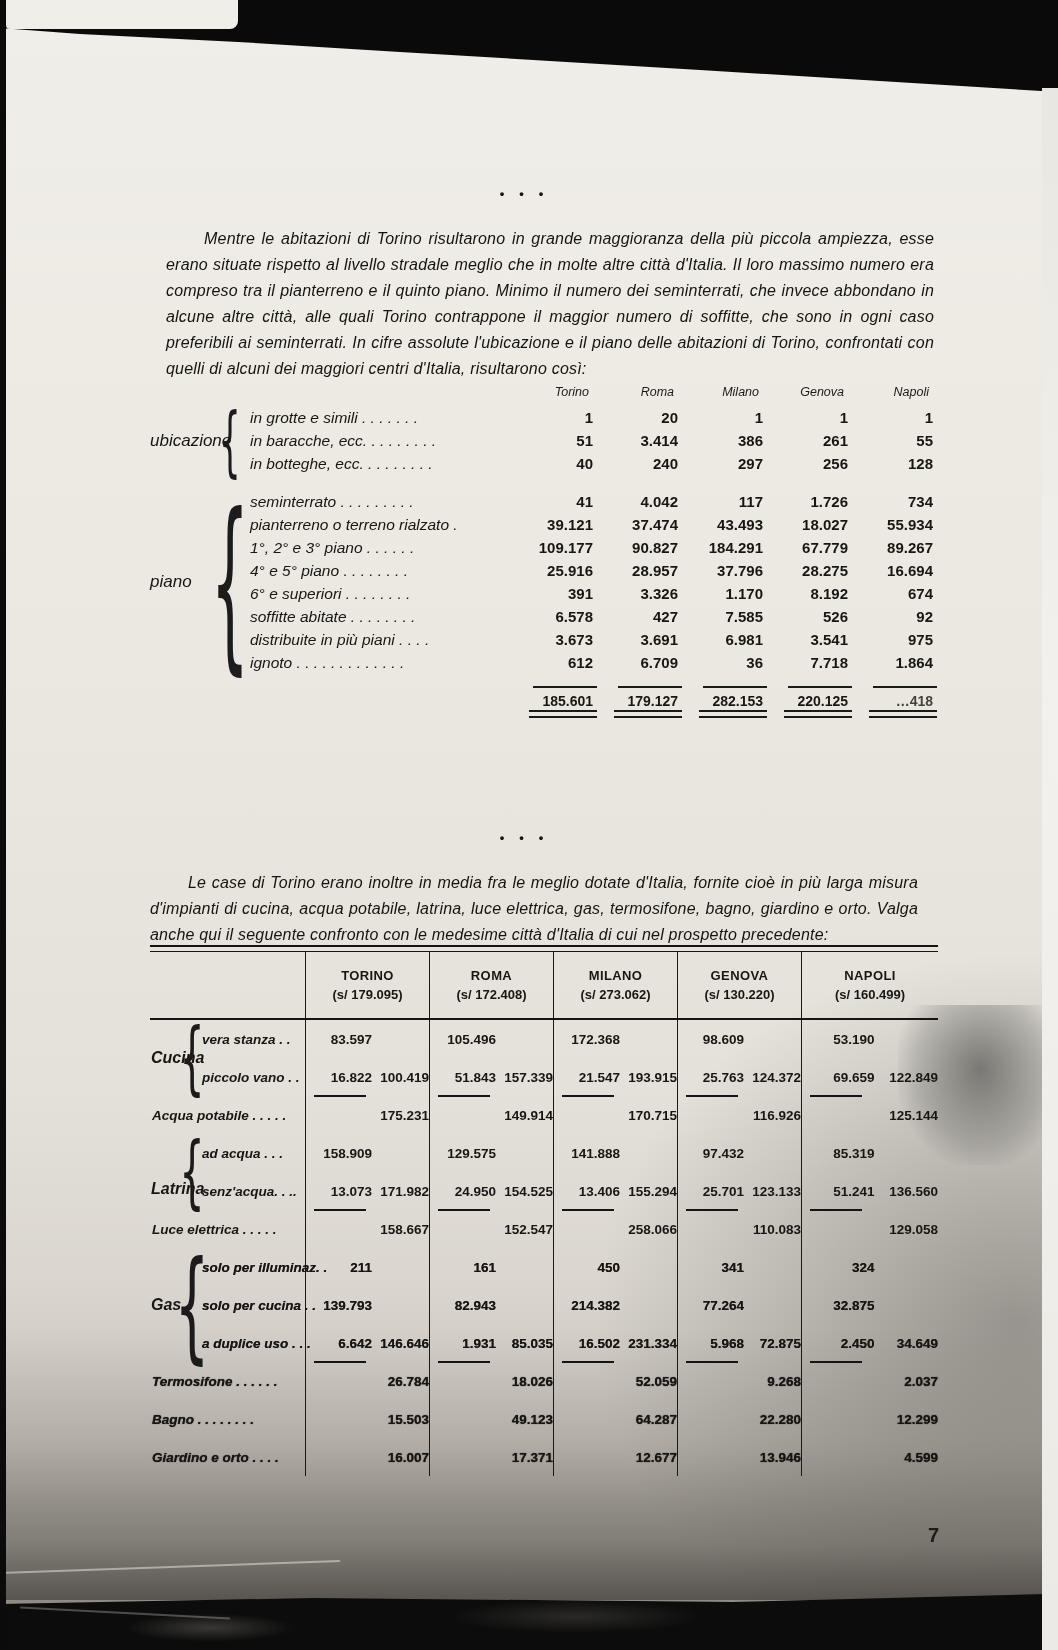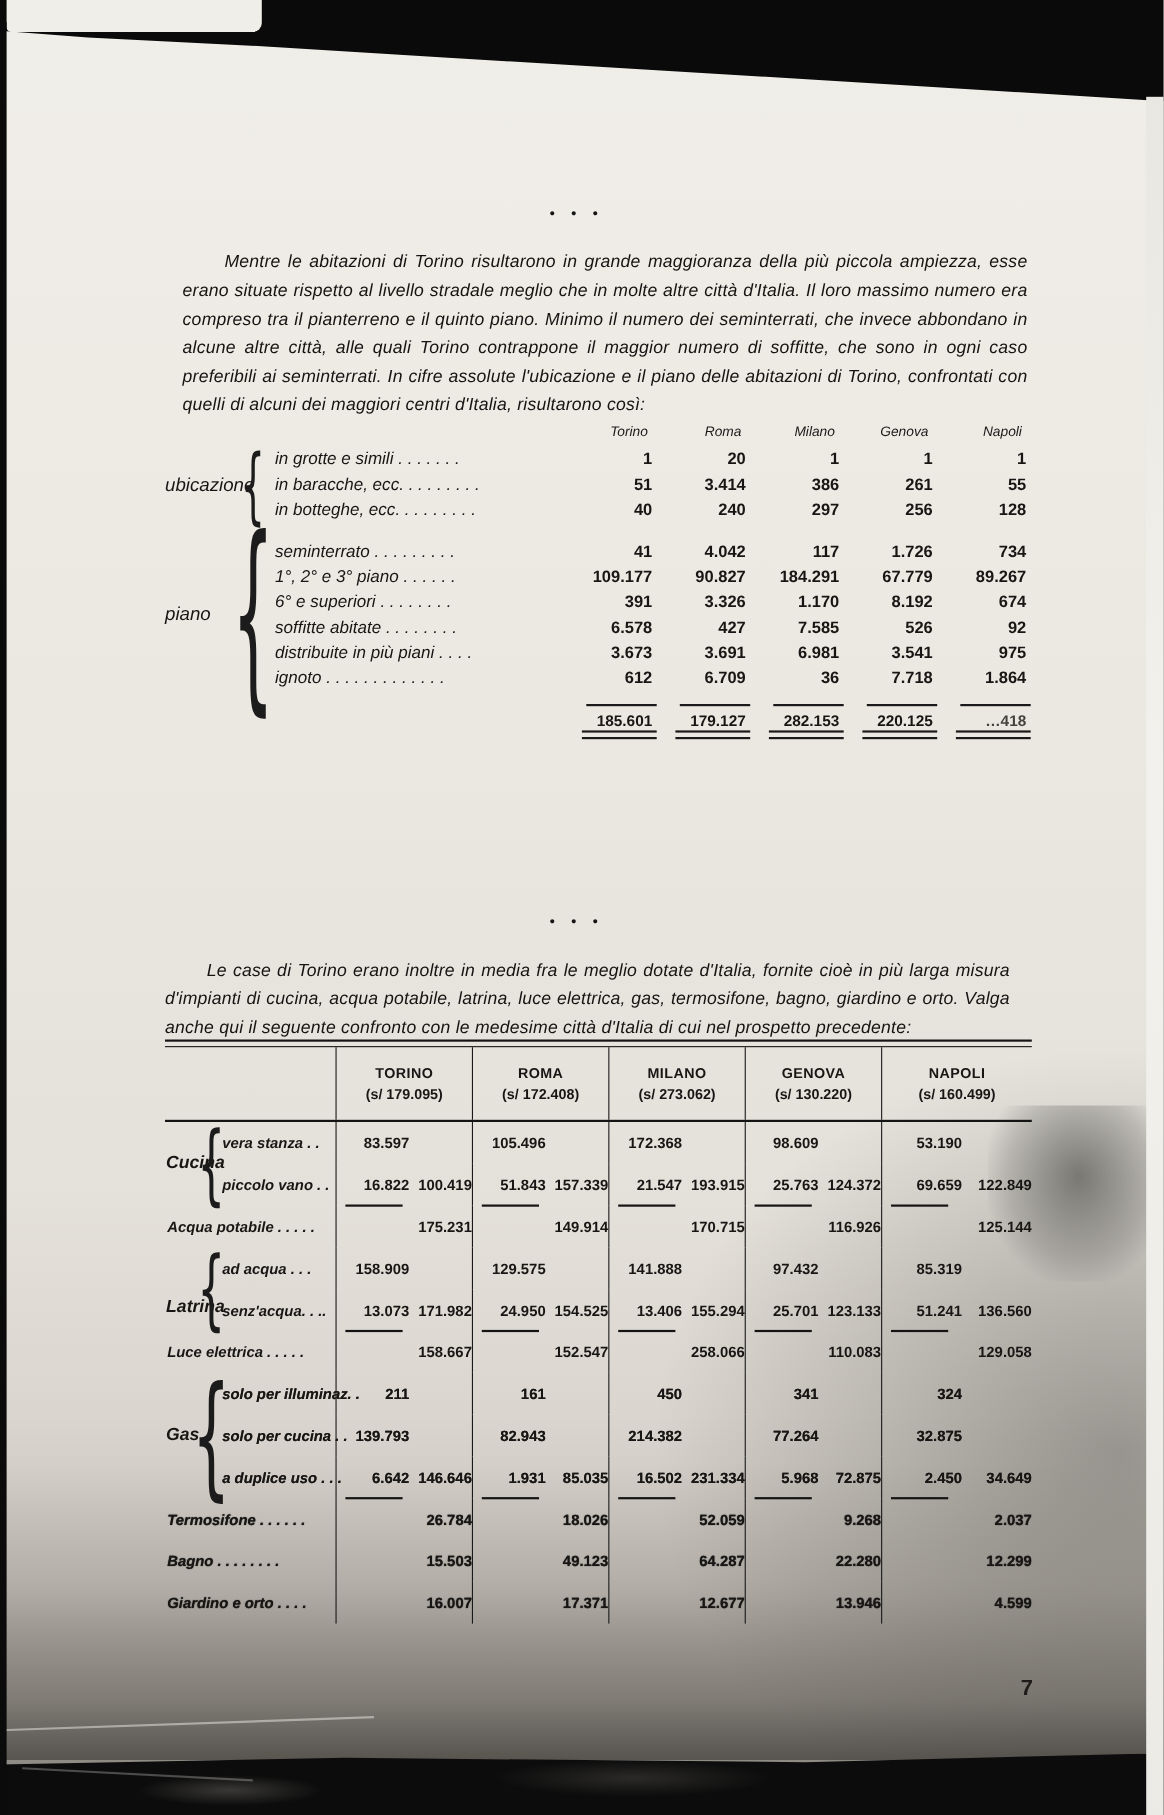--- a/index.html
+++ b/index.html
@@ -142,26 +142,42 @@
             <div class="t1-rows">
               <div class="t1-row">
                 <span class="t1-label">seminterrato . . . . . . . . .</span>
                 <span class="t1-num">41</span>
                 <span class="t1-num">4.042</span>
                 <span class="t1-num">117</span>
                 <span class="t1-num">1.726</span>
                 <span class="t1-num">734</span>
               </div>
               <div class="t1-row">
+                <span class="t1-label">pianterreno o terreno rialzato .</span>
+                <span class="t1-num">39.121</span>
+                <span class="t1-num">37.474</span>
+                <span class="t1-num">43.493</span>
+                <span class="t1-num">18.027</span>
+                <span class="t1-num">55.934</span>
+              </div>
+              <div class="t1-row">
                 <span class="t1-label">1°, 2° e 3° piano . . . . . .</span>
                 <span class="t1-num">109.177</span>
                 <span class="t1-num">90.827</span>
                 <span class="t1-num">184.291</span>
                 <span class="t1-num">67.779</span>
                 <span class="t1-num">89.267</span>
+              </div>
+              <div class="t1-row">
+                <span class="t1-label">4° e 5° piano . . . . . . . .</span>
+                <span class="t1-num">25.916</span>
+                <span class="t1-num">28.957</span>
+                <span class="t1-num">37.796</span>
+                <span class="t1-num">28.275</span>
+                <span class="t1-num">16.694</span>
               </div>
               <div class="t1-row">
                 <span class="t1-label">6° e superiori . . . . . . . .</span>
                 <span class="t1-num">391</span>
                 <span class="t1-num">3.326</span>
                 <span class="t1-num">1.170</span>
                 <span class="t1-num">8.192</span>
                 <span class="t1-num">674</span>
               </div>
               <div class="t1-row">

